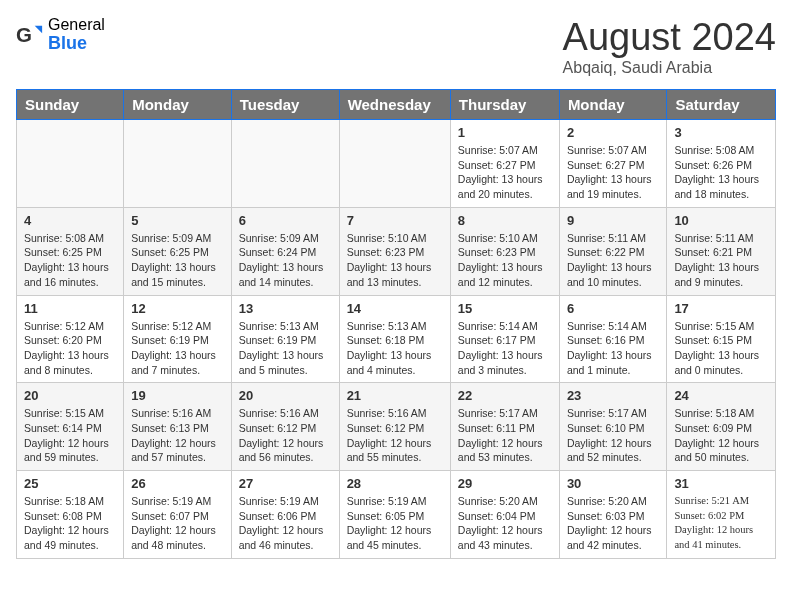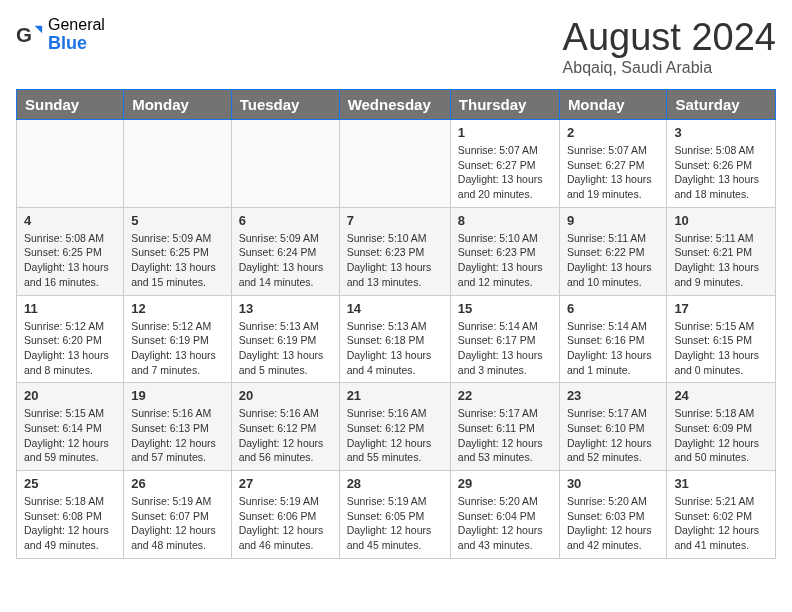--- a/index.html
+++ b/index.html
@@ -341,20 +341,20 @@
         </td>
         <td>
           <div class="day-number">30</div>
           <div class="day-info" style="white-space: pre-line;">Sunrise: 5:20 AM
 Sunset: 6:03 PM
 Daylight: 12 hours
 and 42 minutes.</div>
         </td>
         <td>
           <div class="day-number">31</div>
-          <div class="day-info" style="white-space: pre-line;">Sunrise: 5:21 AM
+          <div class="day-info" style="white-space: pre-line; font-family: Liberation Serif, serif;">Sunrise: 5:21 AM
 Sunset: 6:02 PM
 Daylight: 12 hours
 and 41 minutes.</div>
         </td>
       </tr>
     </tbody>
 </table>
 
 </body></html>

